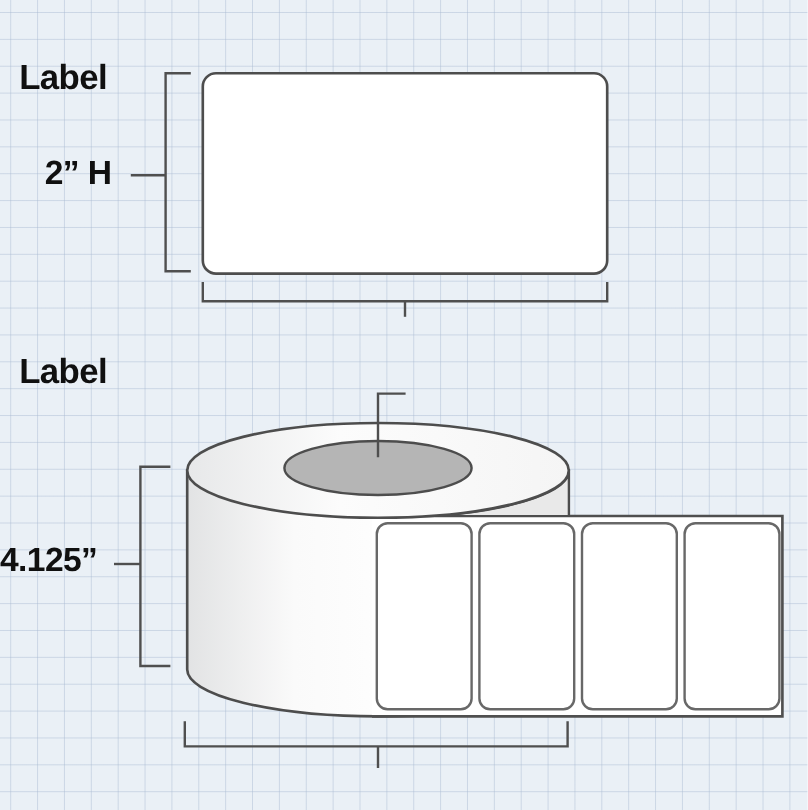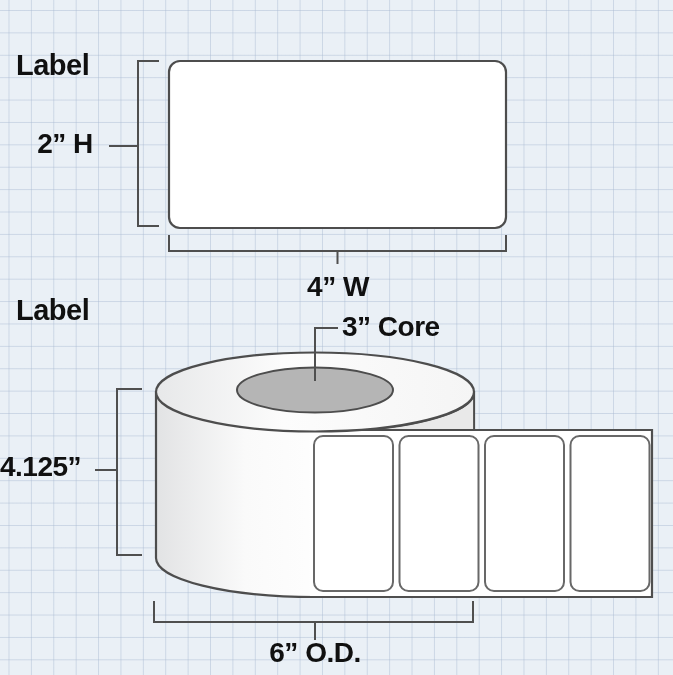--- a/index.html
+++ b/index.html
@@ -30,24 +30,21 @@
 </style>
 </head>
 <body>
 
 <div class="canvas">
 
   <div class="txt heading" style="left:16px;top:7px;margin-top:44px;">Label</div>
   <div class="txt heading" style="left:16px;top:296px;">Label</div>
 
   <div class="txt dim ctr" style="left:20px;top:130px;width:90px;">2” H</div>
-  <div class="txt dim ctr" style="left:278px;top:273px;width:120px;">4” W</div>
-  <div class="txt dim" style="left:342px;top:313px;">3” Core</div>
   <div class="txt dim rgt" style="left:0px;top:453px;width:94px;">4.125”</div>
-  <div class="txt dim ctr" style="left:240px;top:639px;width:150px;">6” O.D.</div>
 
   <svg class="diagram-svg" width="673" height="675" viewBox="0 0 673 675">
     <defs>
       <linearGradient id="bodyGrad" x1="0" y1="0" x2="1" y2="0">
         <stop offset="0" stop-color="#e2e3e4"></stop>
         <stop offset="0.28" stop-color="#fafafa"></stop>
         <stop offset="0.6" stop-color="#ffffff"></stop>
         <stop offset="1" stop-color="#f4f4f4"></stop>
       </linearGradient>
       <linearGradient id="topGrad" x1="0" y1="0" x2="1" y2="0">

